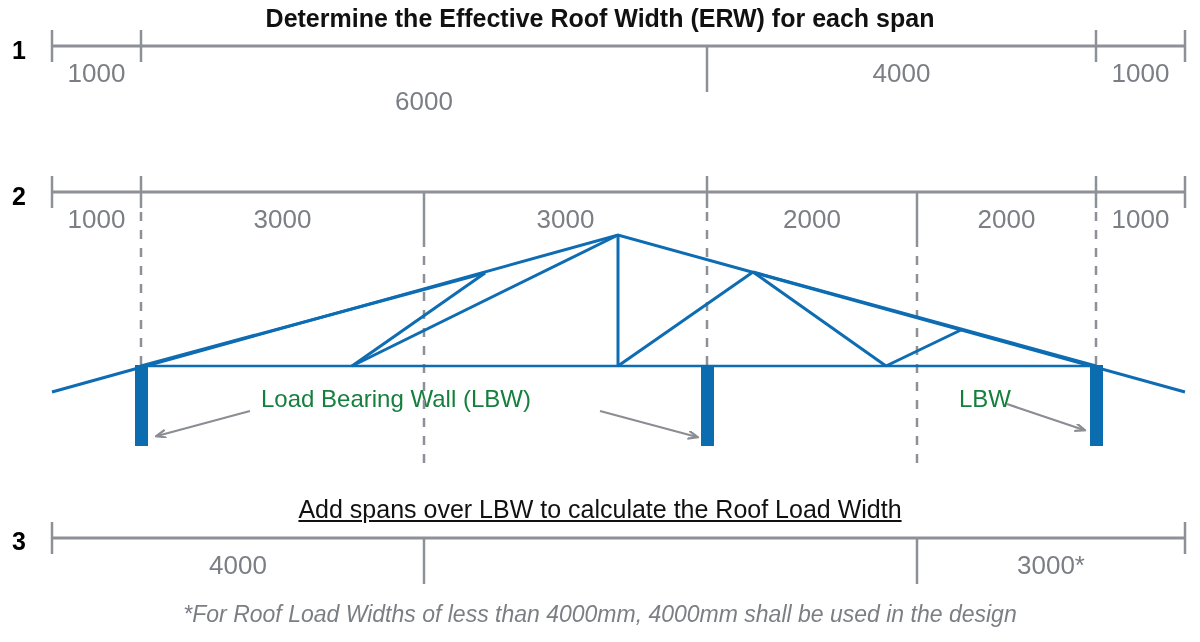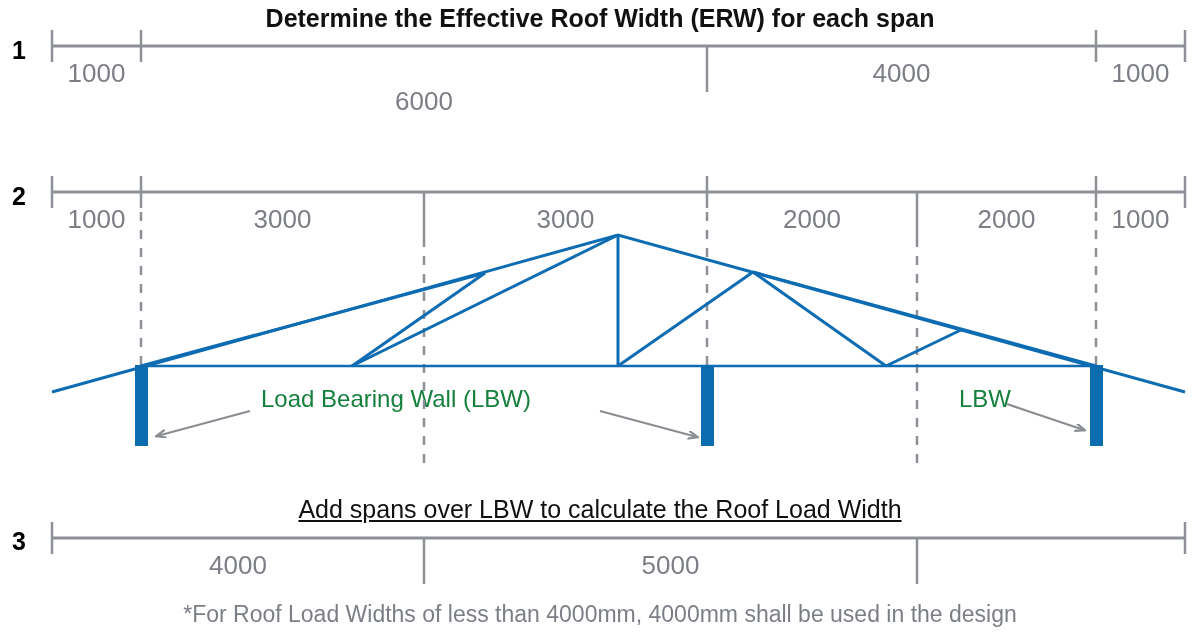--- a/index.html
+++ b/index.html
@@ -17,21 +17,21 @@
   .step-title{
     position:absolute;left:0;width:1200px;text-align:center;
     font-size:25px;color:#111111;line-height:1.1;white-space:nowrap;
   }
   .seg-label{
     position:absolute;text-align:center;font-size:26px;color:#7b7f85;
     line-height:1;white-space:nowrap;
   }
   .note{
     position:absolute;left:0;width:1200px;text-align:center;
-    font-size:23px;color:#7b7f85;line-height:1.1;white-space:nowrap;
+    font-size:23px;color:#7b7f85;line-height:1.1;white-space:nowrap;font-style:italic;
   }
   .callout{
     position:absolute;font-size:24px;color:#15803d;line-height:1;white-space:nowrap;
   }
 </style>
 </head>
 <body>
 
 <div class="stage">
 
@@ -49,21 +49,21 @@
   <div class="seg-label" style="left:141px;top:206px;width:283px;">3000</div>
   <div class="seg-label" style="left:424px;top:206px;width:283px;">3000</div>
   <div class="seg-label" style="left:707px;top:206px;width:210px;">2000</div>
   <div class="seg-label" style="left:917px;top:206px;width:179px;">2000</div>
   <div class="seg-label" style="left:1096px;top:206px;width:89px;">1000</div>
 
   <div class="step-num" style="left:12px;top:529px;">3</div>
   <div class="step-title" style="top:496px;text-decoration:underline;">Add spans over LBW to calculate the Roof Load Width</div>
 
   <div class="seg-label" style="left:52px;top:552px;width:372px;">4000</div>
-  <div class="seg-label" style="left:424px;top:552px;width:493px;">5000</div>
+  <div class="seg-label" style="left:917px;top:552px;width:268px;">3000*</div>
 
   <div class="callout" style="left:261px;top:387px;">Load Bearing Wall (LBW)</div>
   <div class="callout" style="left:941px;top:387px;margin-left:18px;">LBW</div>
 
   <div class="note" style="top:602px;">*For Roof Load Widths of less than 4000mm, 4000mm shall be used in the design</div>
 
   <svg class="layer" viewBox="0 0 1200 642">
 
     <g>
       <line x1="52" y1="46" x2="1185" y2="46" stroke="#8d9096" stroke-width="3"></line>

